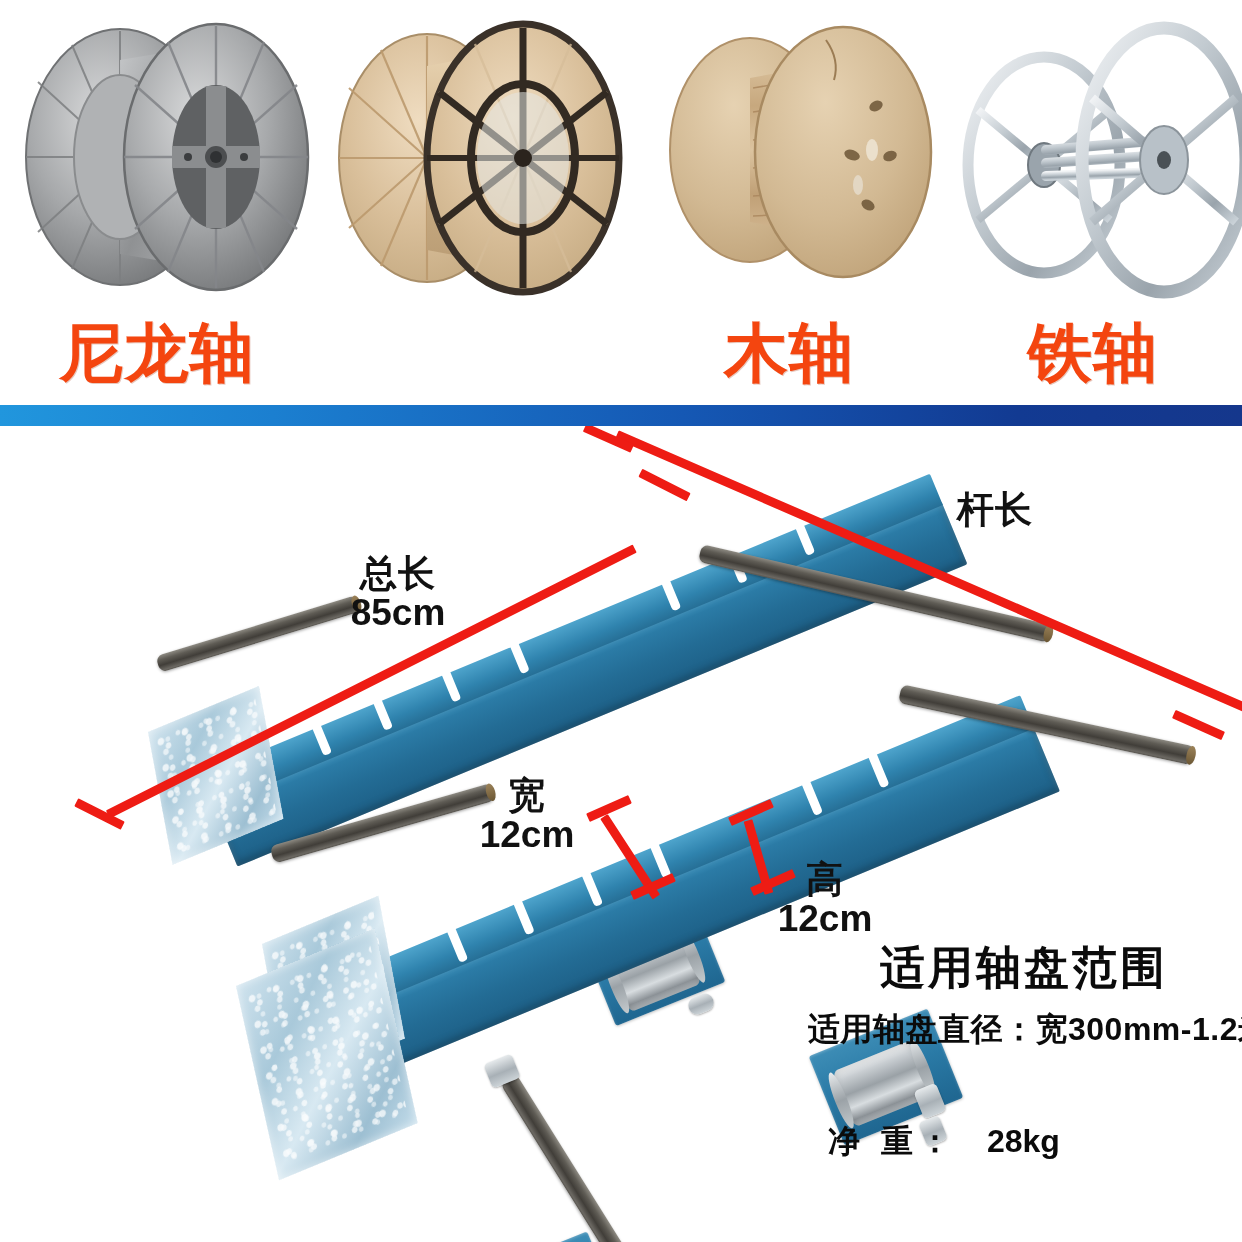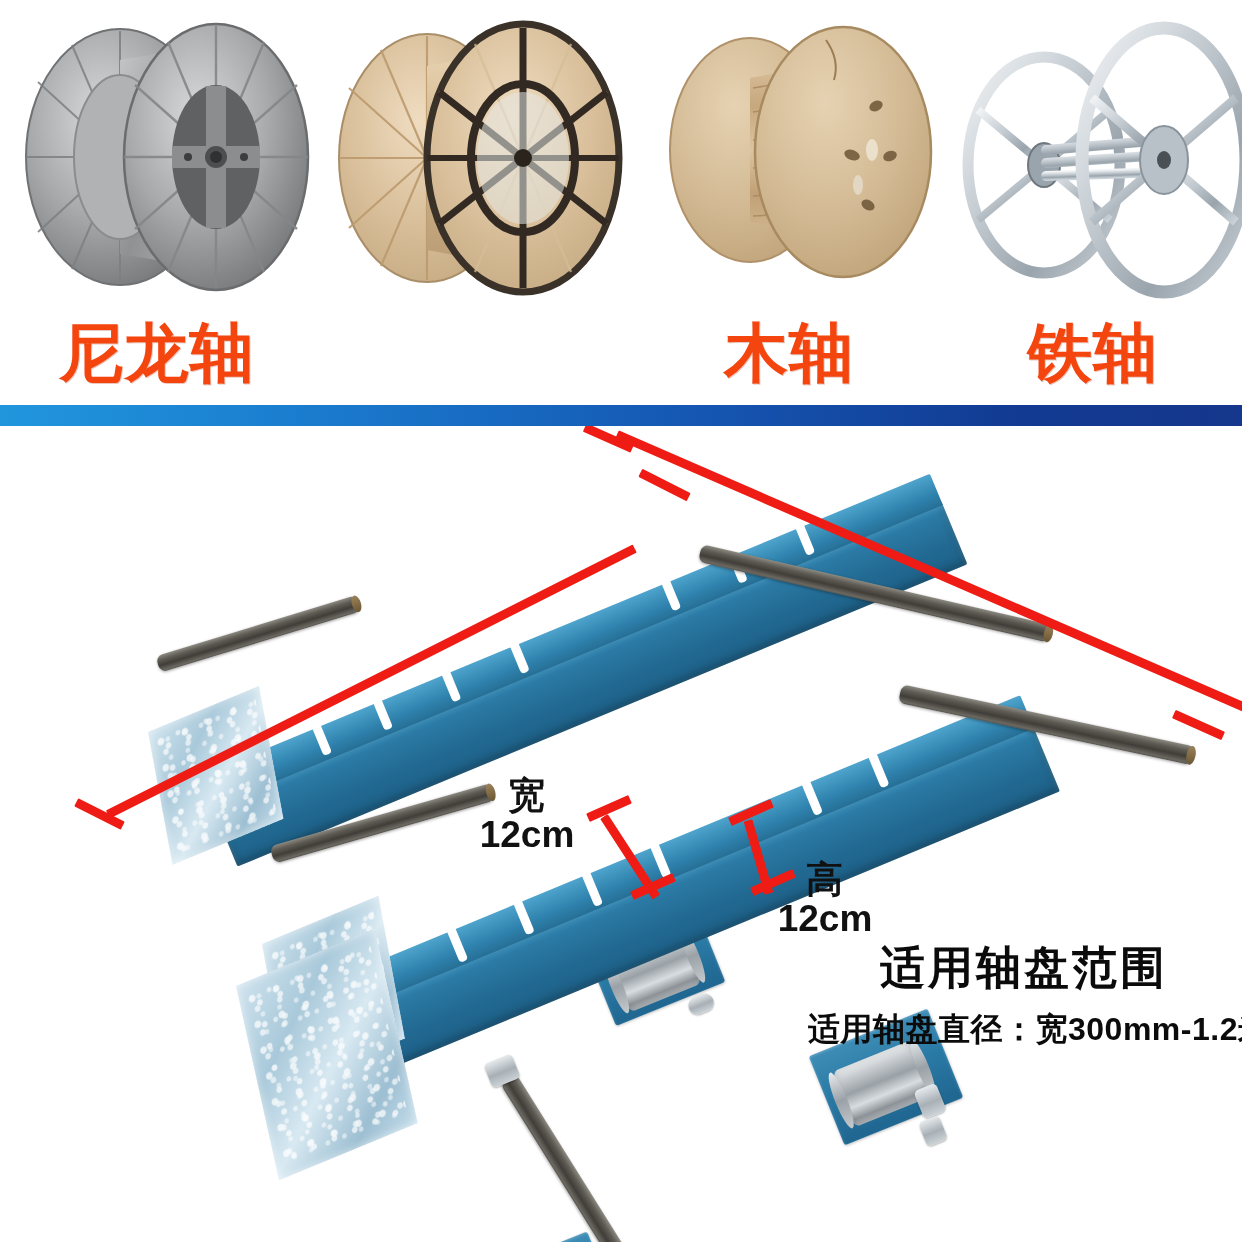--- a/index.html
+++ b/index.html
@@ -454,38 +454,46 @@
       <div class="dimcap" style="left:586px;top:378px;width:46px;height:9px;transform:rotate(-24deg);"></div>
       <div class="dimcap" style="left:630px;top:456px;width:46px;height:9px;transform:rotate(-24deg);"></div>
     </div>
 
     <div>
       <div class="dimline" style="left:748px;top:390px;width:76px;height:9px;transform:rotate(74deg);"></div>
       <div class="dimcap" style="left:728px;top:382px;width:46px;height:9px;transform:rotate(-24deg);"></div>
       <div class="dimcap" style="left:750px;top:452px;width:46px;height:9px;transform:rotate(-24deg);"></div>
     </div>
 
+    <div class="dimtext" style="left:318px;top:128px;width:160px;">
+      <span class="l1">总长</span>
+      <span class="l2">85cm</span>
+    </div>
 
     <div class="dimtext" style="left:900px;top:64px;width:190px;">
+      <span class="l1">杆长</span>
     </div>
 
     <div class="dimtext" style="left:462px;top:350px;width:130px;">
       <span class="l1">宽</span>
       <span class="l2">12cm</span>
     </div>
 
     <div class="dimtext" style="left:760px;top:434px;width:130px;">
       <span class="l1">高</span>
       <span class="l2">12cm</span>
     </div>
 
     <div class="spec" style="left:800px;top:512px;width:430px;height:250px;">
       <div class="spec-title" style="left:80px;top:0;">适用轴盘范围</div>
 
       <div class="spec-line spec-l1" style="left:8px;top:70px;">
         <span>适用轴盘直径：</span><span>宽300mm-1.2米</span>
       </div>
 
 
+      <div class="spec-line spec-l3" style="left:28px;top:182px;">
+        <span class="spec-key">净        重：</span><span style="margin-left:30px;">28kg</span>
+      </div>
     </div>
 
   </div>
 </div>
 
 </body></html>

